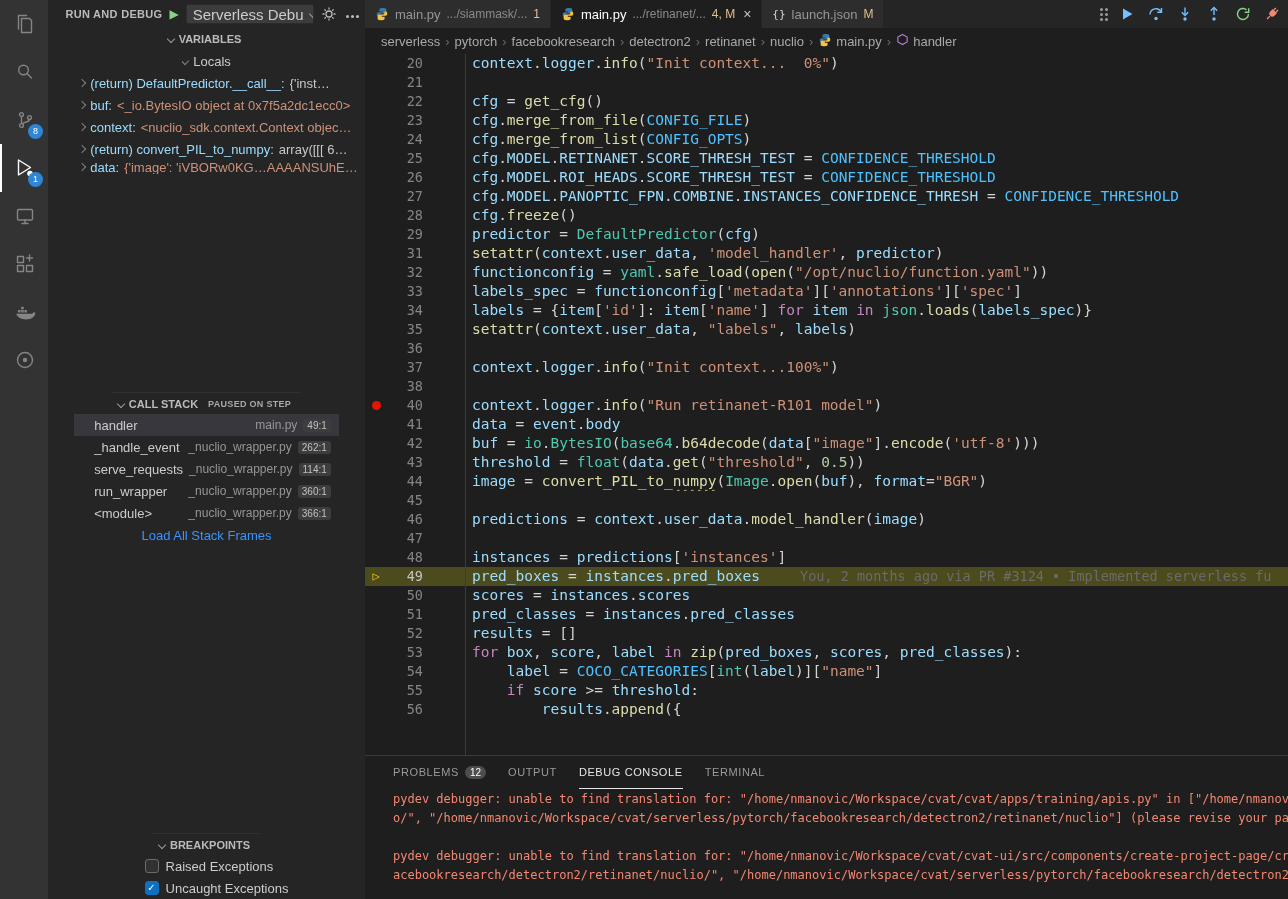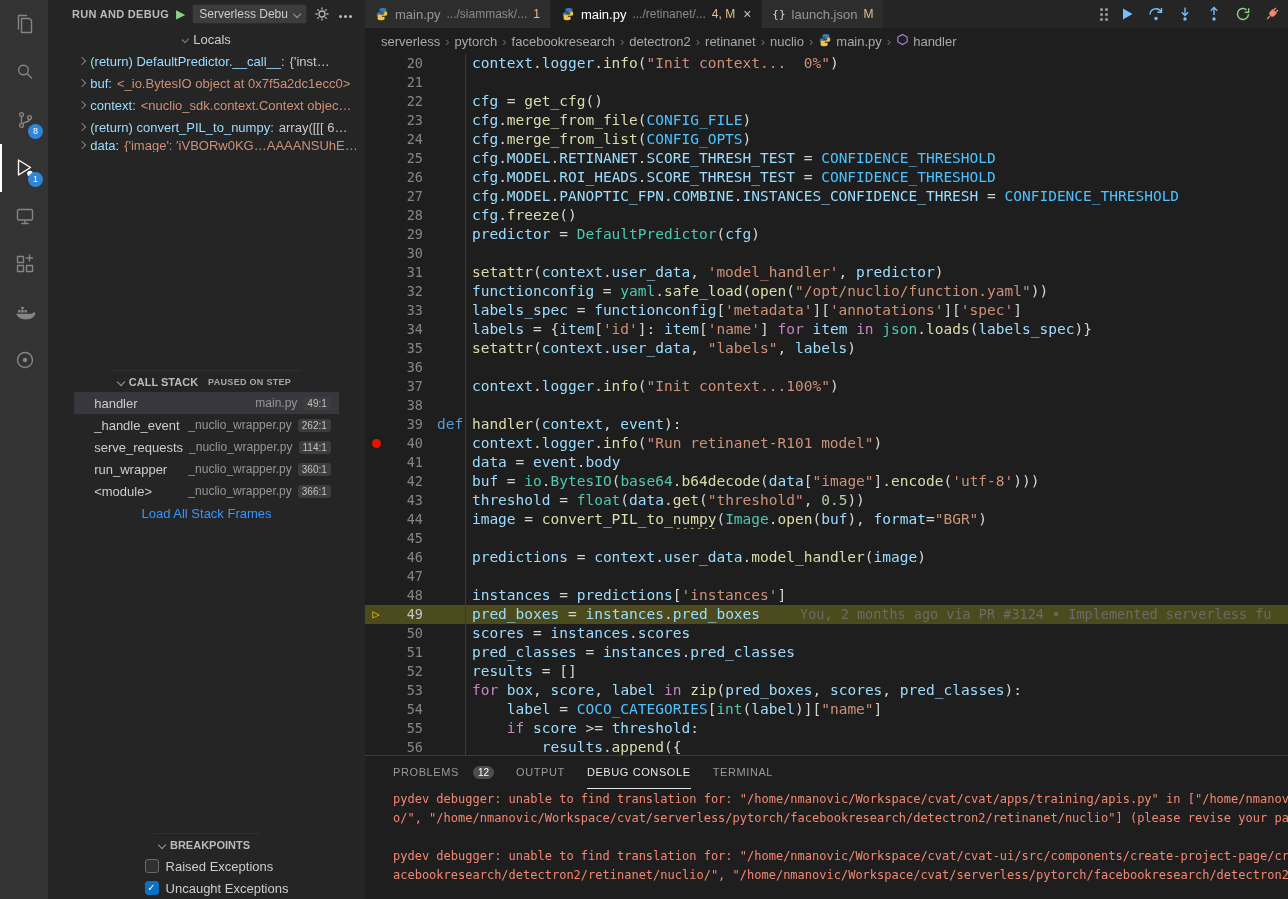--- a/index.html
+++ b/index.html
@@ -17,21 +17,21 @@
   .ab-ico .fl { fill:currentColor; stroke:none; }
   .ab-badge { position:absolute; right:5px; bottom:5px; min-width:15px; height:15px; border-radius:50%;
     background:#2f86d6; color:#fff; font-size:9px; line-height:15px; text-align:center; padding:0 2px; }
 
   
   .sidebar { width:317px; flex:none; background:#252526; display:flex; flex-direction:column; font-size:13px;align-items:center; }
   .sb-head { height:28px; flex:none; display:flex; align-items:center; padding:0 6px 0 18px; gap:7px; }
   .sb-title { font-size:11px; font-weight:bold; color:#bbbbbb; letter-spacing:.3px; white-space:nowrap; }
   .play-btn { color:#89d185; font-size:12px; cursor:pointer; }
   .cfg-select { display:flex; align-items:center; gap:6px; background:#3c3c3c; border:1px solid #2b2b2b;
-    border-radius:2px; height:20px; padding:0 6px; font-size:12px; color:#cccccc; cursor:pointer;
+    border-radius:2px; height:20px; padding:0 6px; font-size:15px; color:#cccccc; cursor:pointer;
     max-width:128px; white-space:nowrap; overflow:hidden; }
   .chev { display:inline-block; width:6px; height:6px; border-right:1.4px solid #9a9a9a;
     border-bottom:1.4px solid #9a9a9a; transform:rotate(45deg); flex:none; }
   .chev.right { transform:rotate(-45deg); }
   .gear-ico, .dots-ico { width:16px; height:16px; flex:none; cursor:pointer; }
   .dots { width:3px; height:3px; border-radius:50%; background:#bbbbbb;
     box-shadow:5px 0 0 #bbbbbb, 10px 0 0 #bbbbbb; margin-left:2px; }
   .section-head { height:22px; flex:none; display:flex; align-items:center; gap:5px; padding:0 10px 0 6px;
     font-size:11px; font-weight:bold; color:#bbbbbb; border-top:1px solid rgba(128,128,128,.12); cursor:pointer; }
   .section-head .spacer { flex:1; }
@@ -96,21 +96,21 @@
   .code { flex:1; padding-left:14px; overflow:hidden; }
   .indent-guide { position:absolute; left:100px; top:0; bottom:0; width:1px; background:#3b3b3b; }
   .blame { color:#6b6b6b; margin-left:40px; font-size:13.5px; }
   .tk-t{color:#d4d4d4} .tk-k{color:#569cd6} .tk-c{color:#c586c0} .tk-v{color:#9cdcfe}
   .tk-f{color:#dcdcaa} .tk-s{color:#ce9178} .tk-n{color:#b5cea8} .tk-C{color:#4fc1ff} .tk-T{color:#4ec9b0}
   .tk-u{color:#dcdcaa; text-decoration:underline wavy #d7ba7d 1px; text-underline-offset:3px;text-align:right;}
 
   
   .panel { height:144px; flex:none; background:#1e1e1e; border-top:1px solid #3a3a3a; display:flex; flex-direction:column; }
   .panel-tabs { height:33px; flex:none; display:flex; align-items:center; gap:22px; padding-left:28px; }
-  .panel-tab { height:100%; display:flex; align-items:center; gap:14px; font-size:11px; letter-spacing:.6px;
+  .panel-tab { height:100%; display:flex; align-items:center; gap:6px; font-size:11px; letter-spacing:.6px;
     color:#9a9a9a; border-bottom:1px solid transparent; cursor:pointer; }
   .panel-tab.active { color:#e7e7e7; border-bottom-color:#e7e7e7; }
   .pt-badge { background:#4d4d4d; color:#ffffff; font-size:10px; letter-spacing:0;
     padding:1px 5px; border-radius:10px; }
   .console { flex:1; overflow:hidden; padding:1px 0 0 28px;
     font-family:"DejaVu Sans Mono", monospace; font-size:12px; line-height:19px; color:#f48771; white-space:pre; }
 </style>
 </head>
 <body>
 
@@ -183,20 +183,24 @@
       <span>Serverless Debu</span>
       <span class="chev"></span>
     </span>
     <svg class="gear-ico" viewBox="0 0 16 16">
         <circle cx="8" cy="8" r="3" fill="none" stroke="#bbbbbb" stroke-width="1.3"></circle>
         <path d="M8 1.5v2M8 12.5v2M1.5 8h2M12.5 8h2M3.4 3.4l1.4 1.4M11.2 11.2l1.4 1.4M12.6 3.4l-1.4 1.4M4.8 11.2l-1.4 1.4" stroke="#bbbbbb" stroke-width="1.3"></path>
       </svg>
     <span class="dots-ico"><span class="dots" style="margin-top:7px; display:inline-block;"></span></span>
   </div>
 
+  <div class="section-head" style="border-top:none">
+    <span class="chev"></span>
+    <span>VARIABLES</span>
+  </div>
   <div class="tree-row">
     <span class="chev"></span>
     <span>Locals</span>
   </div>
   <div class="var-rows" id="var-rows">
       <div class="tree-row var-row">
         <span class="chev right"></span>
         <span class="var-name">(return) DefaultPredictor.__call__:</span>
         <span class="var-val val-plain">{'inst…</span>
       </div>
@@ -385,30 +389,28 @@
         <div class="code-line"><span class="glyph"></span><span class="ln">20</span><span class="code"><span class="tk-t">    </span><span class="tk-v">context</span><span class="tk-t">.</span><span class="tk-v">logger</span><span class="tk-t">.</span><span class="tk-f">info</span><span class="tk-t">(</span><span class="tk-s">"Init context...  0%"</span><span class="tk-t">)</span></span></div>
         <div class="code-line"><span class="glyph"></span><span class="ln">21</span><span class="code"></span></div>
         <div class="code-line"><span class="glyph"></span><span class="ln">22</span><span class="code"><span class="tk-t">    </span><span class="tk-v">cfg</span><span class="tk-t"> = </span><span class="tk-f">get_cfg</span><span class="tk-t">()</span></span></div>
         <div class="code-line"><span class="glyph"></span><span class="ln">23</span><span class="code"><span class="tk-t">    </span><span class="tk-v">cfg</span><span class="tk-t">.</span><span class="tk-f">merge_from_file</span><span class="tk-t">(</span><span class="tk-C">CONFIG_FILE</span><span class="tk-t">)</span></span></div>
         <div class="code-line"><span class="glyph"></span><span class="ln">24</span><span class="code"><span class="tk-t">    </span><span class="tk-v">cfg</span><span class="tk-t">.</span><span class="tk-f">merge_from_list</span><span class="tk-t">(</span><span class="tk-C">CONFIG_OPTS</span><span class="tk-t">)</span></span></div>
         <div class="code-line"><span class="glyph"></span><span class="ln">25</span><span class="code"><span class="tk-t">    </span><span class="tk-v">cfg</span><span class="tk-t">.</span><span class="tk-v">MODEL</span><span class="tk-t">.</span><span class="tk-v">RETINANET</span><span class="tk-t">.</span><span class="tk-v">SCORE_THRESH_TEST</span><span class="tk-t"> = </span><span class="tk-C">CONFIDENCE_THRESHOLD</span></span></div>
         <div class="code-line"><span class="glyph"></span><span class="ln">26</span><span class="code"><span class="tk-t">    </span><span class="tk-v">cfg</span><span class="tk-t">.</span><span class="tk-v">MODEL</span><span class="tk-t">.</span><span class="tk-v">ROI_HEADS</span><span class="tk-t">.</span><span class="tk-v">SCORE_THRESH_TEST</span><span class="tk-t"> = </span><span class="tk-C">CONFIDENCE_THRESHOLD</span></span></div>
         <div class="code-line"><span class="glyph"></span><span class="ln">27</span><span class="code"><span class="tk-t">    </span><span class="tk-v">cfg</span><span class="tk-t">.</span><span class="tk-v">MODEL</span><span class="tk-t">.</span><span class="tk-v">PANOPTIC_FPN</span><span class="tk-t">.</span><span class="tk-v">COMBINE</span><span class="tk-t">.</span><span class="tk-v">INSTANCES_CONFIDENCE_THRESH</span><span class="tk-t"> = </span><span class="tk-C">CONFIDENCE_THRESHOLD</span></span></div>
         <div class="code-line"><span class="glyph"></span><span class="ln">28</span><span class="code"><span class="tk-t">    </span><span class="tk-v">cfg</span><span class="tk-t">.</span><span class="tk-f">freeze</span><span class="tk-t">()</span></span></div>
         <div class="code-line"><span class="glyph"></span><span class="ln">29</span><span class="code"><span class="tk-t">    </span><span class="tk-v">predictor</span><span class="tk-t"> = </span><span class="tk-T">DefaultPredictor</span><span class="tk-t">(</span><span class="tk-v">cfg</span><span class="tk-t">)</span></span></div>
-        <div class="code-line"><span class="glyph"></span><span class="ln">30</span><span class="code"></span></div>
         <div class="code-line"><span class="glyph"></span><span class="ln">31</span><span class="code"><span class="tk-t">    </span><span class="tk-f">setattr</span><span class="tk-t">(</span><span class="tk-v">context</span><span class="tk-t">.</span><span class="tk-v">user_data</span><span class="tk-t">, </span><span class="tk-s">'model_handler'</span><span class="tk-t">, </span><span class="tk-v">predictor</span><span class="tk-t">)</span></span></div>
         <div class="code-line"><span class="glyph"></span><span class="ln">32</span><span class="code"><span class="tk-t">    </span><span class="tk-v">functionconfig</span><span class="tk-t"> = </span><span class="tk-T">yaml</span><span class="tk-t">.</span><span class="tk-f">safe_load</span><span class="tk-t">(</span><span class="tk-f">open</span><span class="tk-t">(</span><span class="tk-s">"/opt/nuclio/function.yaml"</span><span class="tk-t">))</span></span></div>
         <div class="code-line"><span class="glyph"></span><span class="ln">33</span><span class="code"><span class="tk-t">    </span><span class="tk-v">labels_spec</span><span class="tk-t"> = </span><span class="tk-v">functionconfig</span><span class="tk-t">[</span><span class="tk-s">'metadata'</span><span class="tk-t">][</span><span class="tk-s">'annotations'</span><span class="tk-t">][</span><span class="tk-s">'spec'</span><span class="tk-t">]</span></span></div>
         <div class="code-line"><span class="glyph"></span><span class="ln">34</span><span class="code"><span class="tk-t">    </span><span class="tk-v">labels</span><span class="tk-t"> = {</span><span class="tk-v">item</span><span class="tk-t">[</span><span class="tk-s">'id'</span><span class="tk-t">]: </span><span class="tk-v">item</span><span class="tk-t">[</span><span class="tk-s">'name'</span><span class="tk-t">] </span><span class="tk-c">for</span><span class="tk-t"> </span><span class="tk-v">item</span><span class="tk-t"> </span><span class="tk-c">in</span><span class="tk-t"> </span><span class="tk-T">json</span><span class="tk-t">.</span><span class="tk-f">loads</span><span class="tk-t">(</span><span class="tk-v">labels_spec</span><span class="tk-t">)}</span></span></div>
         <div class="code-line"><span class="glyph"></span><span class="ln">35</span><span class="code"><span class="tk-t">    </span><span class="tk-f">setattr</span><span class="tk-t">(</span><span class="tk-v">context</span><span class="tk-t">.</span><span class="tk-v">user_data</span><span class="tk-t">, </span><span class="tk-s">"labels"</span><span class="tk-t">, </span><span class="tk-v">labels</span><span class="tk-t">)</span></span></div>
         <div class="code-line"><span class="glyph"></span><span class="ln">36</span><span class="code"></span></div>
         <div class="code-line"><span class="glyph"></span><span class="ln">37</span><span class="code"><span class="tk-t">    </span><span class="tk-v">context</span><span class="tk-t">.</span><span class="tk-v">logger</span><span class="tk-t">.</span><span class="tk-f">info</span><span class="tk-t">(</span><span class="tk-s">"Init context...100%"</span><span class="tk-t">)</span></span></div>
         <div class="code-line"><span class="glyph"></span><span class="ln">38</span><span class="code"></span></div>
-        <div class="code-line"><span class="glyph"></span><span class="ln">39</span><span class="code"><span class="tk-k">def</span><span class="tk-t"> </span><span class="tk-f">handler</span><span class="tk-t">(</span><span class="tk-v">context</span><span class="tk-t">, </span><span class="tk-v">event</span><span class="tk-t">):</span></span></div>
         <div class="code-line"><span class="glyph"><span class="bp-dot"></span></span><span class="ln">40</span><span class="code"><span class="tk-t">    </span><span class="tk-v">context</span><span class="tk-t">.</span><span class="tk-v">logger</span><span class="tk-t">.</span><span class="tk-f">info</span><span class="tk-t">(</span><span class="tk-s">"Run retinanet-R101 model"</span><span class="tk-t">)</span></span></div>
         <div class="code-line"><span class="glyph"></span><span class="ln">41</span><span class="code"><span class="tk-t">    </span><span class="tk-v">data</span><span class="tk-t"> = </span><span class="tk-v">event</span><span class="tk-t">.</span><span class="tk-v">body</span></span></div>
         <div class="code-line"><span class="glyph"></span><span class="ln">42</span><span class="code"><span class="tk-t">    </span><span class="tk-v">buf</span><span class="tk-t"> = </span><span class="tk-T">io</span><span class="tk-t">.</span><span class="tk-T">BytesIO</span><span class="tk-t">(</span><span class="tk-T">base64</span><span class="tk-t">.</span><span class="tk-f">b64decode</span><span class="tk-t">(</span><span class="tk-v">data</span><span class="tk-t">[</span><span class="tk-s">"image"</span><span class="tk-t">].</span><span class="tk-f">encode</span><span class="tk-t">(</span><span class="tk-s">'utf-8'</span><span class="tk-t">)))</span></span></div>
         <div class="code-line"><span class="glyph"></span><span class="ln">43</span><span class="code"><span class="tk-t">    </span><span class="tk-v">threshold</span><span class="tk-t"> = </span><span class="tk-T">float</span><span class="tk-t">(</span><span class="tk-v">data</span><span class="tk-t">.</span><span class="tk-f">get</span><span class="tk-t">(</span><span class="tk-s">"threshold"</span><span class="tk-t">, </span><span class="tk-n">0.5</span><span class="tk-t">))</span></span></div>
         <div class="code-line"><span class="glyph"></span><span class="ln">44</span><span class="code"><span class="tk-t">    </span><span class="tk-v">image</span><span class="tk-t"> = </span><span class="tk-f">convert_PIL_to_</span><span class="tk-u">numpy</span><span class="tk-t">(</span><span class="tk-T">Image</span><span class="tk-t">.</span><span class="tk-f">open</span><span class="tk-t">(</span><span class="tk-v">buf</span><span class="tk-t">), </span><span class="tk-v">format</span><span class="tk-t">=</span><span class="tk-s">"BGR"</span><span class="tk-t">)</span></span></div>
         <div class="code-line"><span class="glyph"></span><span class="ln">45</span><span class="code"></span></div>
         <div class="code-line"><span class="glyph"></span><span class="ln">46</span><span class="code"><span class="tk-t">    </span><span class="tk-v">predictions</span><span class="tk-t"> = </span><span class="tk-v">context</span><span class="tk-t">.</span><span class="tk-v">user_data</span><span class="tk-t">.</span><span class="tk-f">model_handler</span><span class="tk-t">(</span><span class="tk-v">image</span><span class="tk-t">)</span></span></div>
         <div class="code-line"><span class="glyph"></span><span class="ln">47</span><span class="code"></span></div>
         <div class="code-line"><span class="glyph"></span><span class="ln">48</span><span class="code"><span class="tk-t">    </span><span class="tk-v">instances</span><span class="tk-t"> = </span><span class="tk-v">predictions</span><span class="tk-t">[</span><span class="tk-s">'instances'</span><span class="tk-t">]</span></span></div>
         <div class="code-line current"><span class="glyph"><span class="cur-arrow">▷</span></span><span class="ln">49</span><span class="code"><span class="tk-t">    </span><span class="tk-v">pred_boxes</span><span class="tk-t"> = </span><span class="tk-v">instances</span><span class="tk-t">.</span><span class="tk-v">pred_boxes</span><span class="blame">You, 2 months ago via PR #3124 • Implemented serverless fu</span></span></div>

